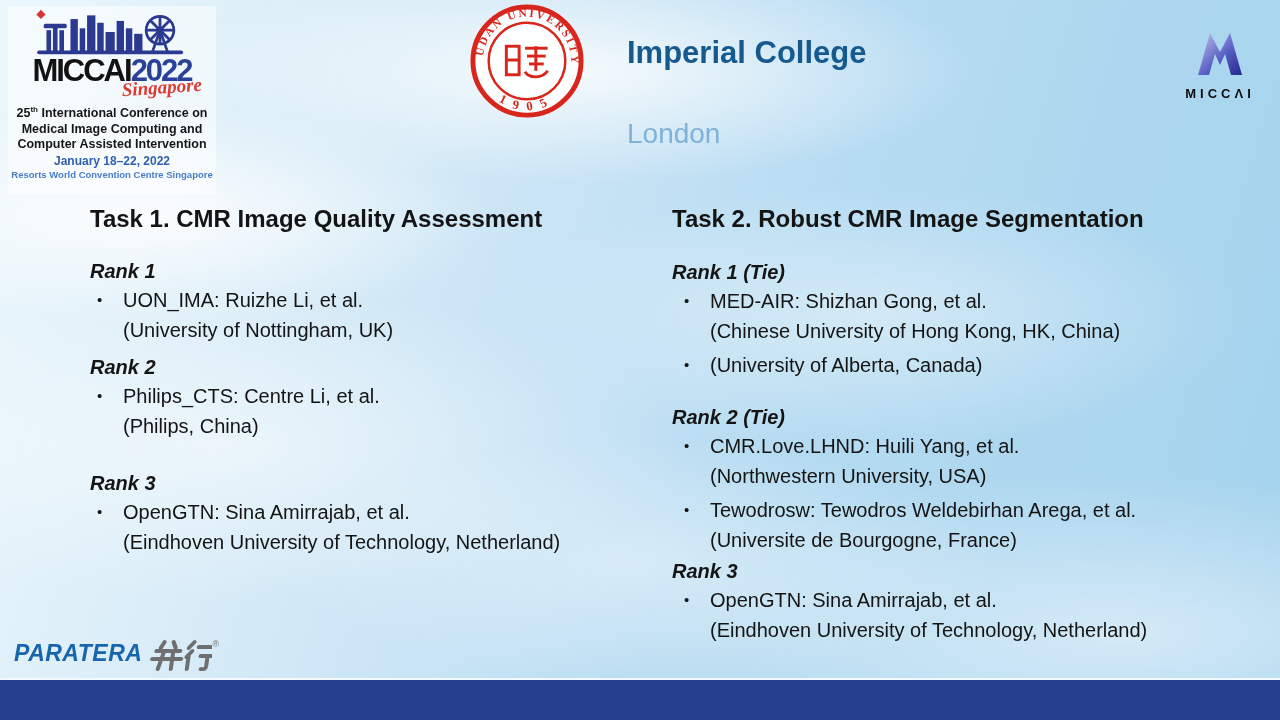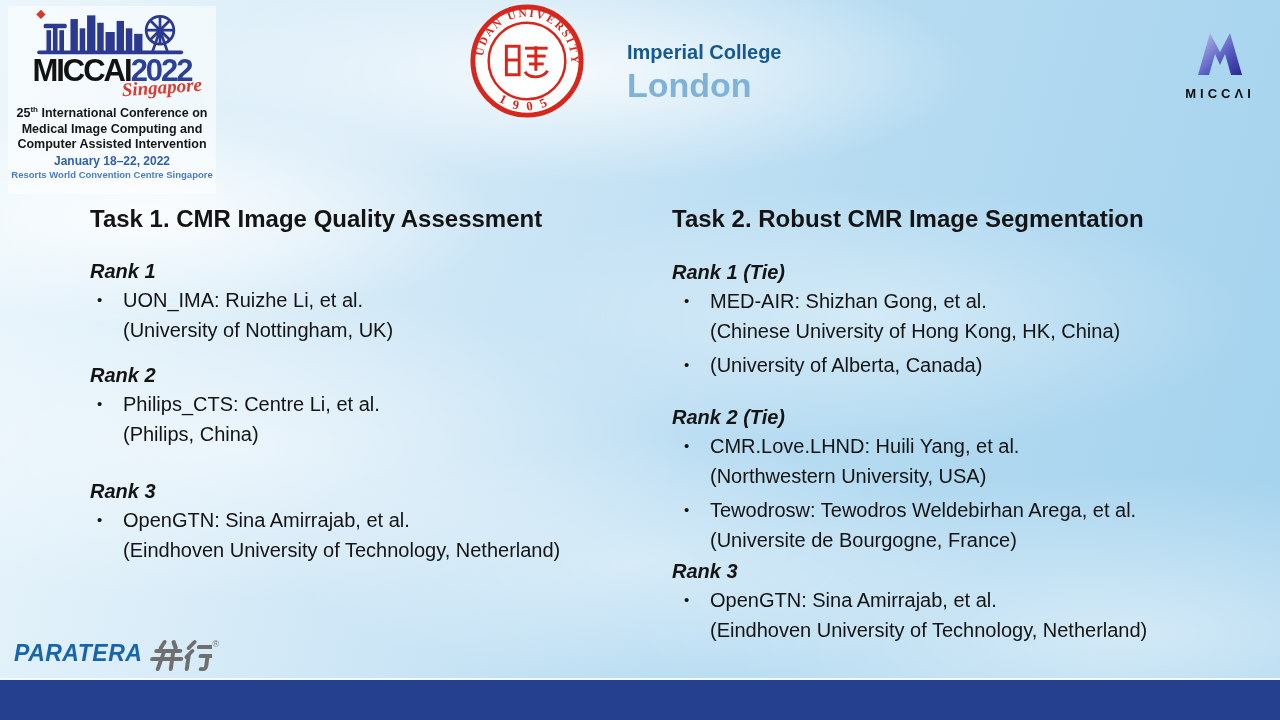--- a/index.html
+++ b/index.html
@@ -34,22 +34,22 @@
   
   .cmrx { position:absolute; left:237px; top:10px; width:200px; }
   .cmrx .label { position:absolute; left:0; top:94px; width:170px; text-align:center;
     font-size:23px; font-weight:700; color:#2e3138; letter-spacing:0.3px; }
 
   
   .fudan { position:absolute; left:468px; top:2px; width:118px; height:118px; }
 
   
   .imperial { position:absolute; left:627px; top:36px; line-height:33px; white-space:nowrap; }
-  .imperial .l1 { font-size:20px; font-weight:700; color:#15598f; }
-  .imperial .l2 { font-size:34px; font-weight:700; color:#7fb2d9; }
+  .imperial .l1 { font-size:31px; font-weight:700; color:#15598f; }
+  .imperial .l2 { font-size:28px; font-weight:400; color:#7fb2d9;margin-top:48px; }
 
   
   .miccai-soc { position:absolute; left:1170px; top:28px; width:100px; text-align:center; }
   .miccai-soc .label { margin-top:4px; font-size:13px; font-weight:800; letter-spacing:4px; color:#0c0c0c; }
 
   
   .task-col { position:absolute; top:203px; color:#141414; }
   .col-left  { left:90px;  width:560px; }
   .col-right { left:672px; width:580px; }
   .task-title { font-size:24px; font-weight:700; line-height:32px; white-space:nowrap; }
@@ -161,21 +161,21 @@
   <div class="task-col col-left">
     <div class="task-title">Task 1. CMR Image Quality Assessment</div>
 
     <div class="rank-label" style="margin-top:22px;">Rank 1</div>
     <div class="entry">
       <span class="bullet">•</span>
       <div class="entry-line">UON_IMA: Ruizhe Li, et al.</div>
       <div class="entry-line">(University of Nottingham, UK)</div>
     </div>
 
-    <div class="rank-label" style="margin-top:16px;">Rank 2</div>
+    <div class="rank-label" style="margin-top:8px;">Rank 2</div>
     <div class="entry">
       <span class="bullet">•</span>
       <div class="entry-line">Philips_CTS: Centre Li, et al.</div>
       <div class="entry-line">(Philips, China)</div>
     </div>
 
     <div class="rank-label" style="margin-top:28px;">Rank 3</div>
     <div class="entry">
       <span class="bullet">•</span>
       <div class="entry-line">OpenGTN: Sina Amirrajab, et al.</div>

